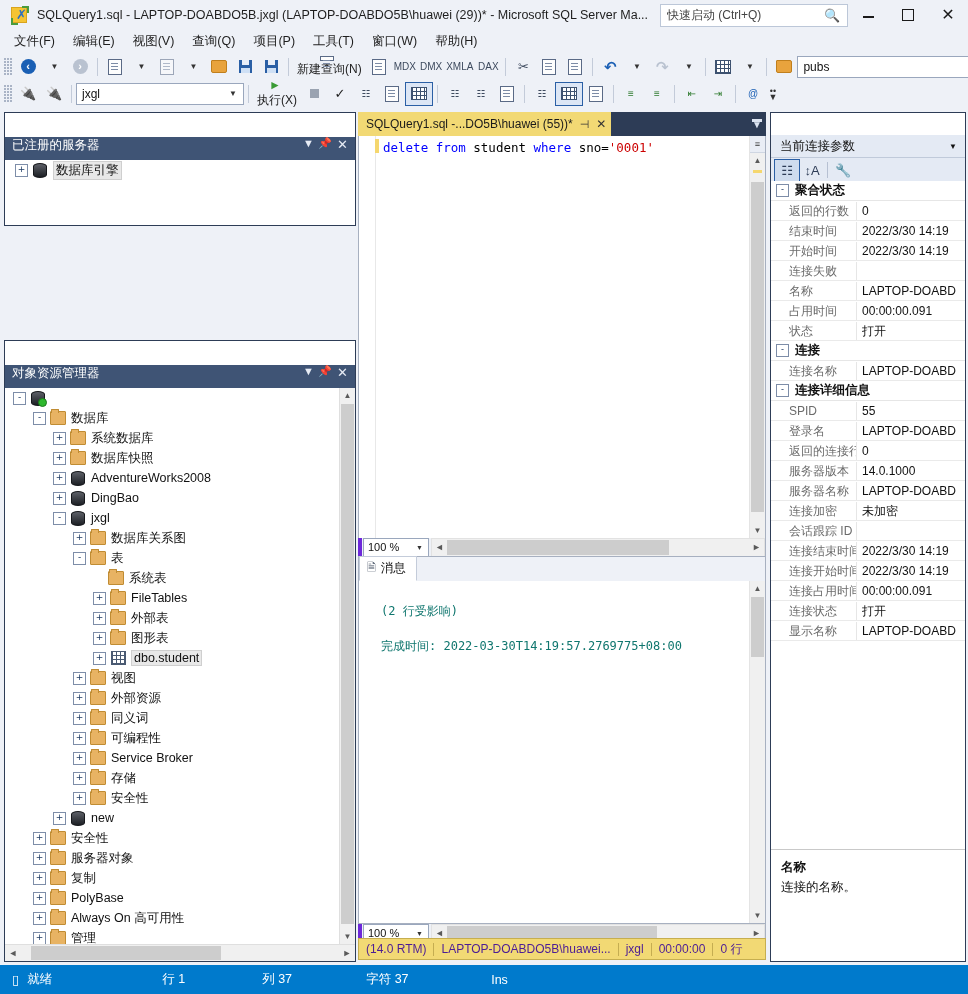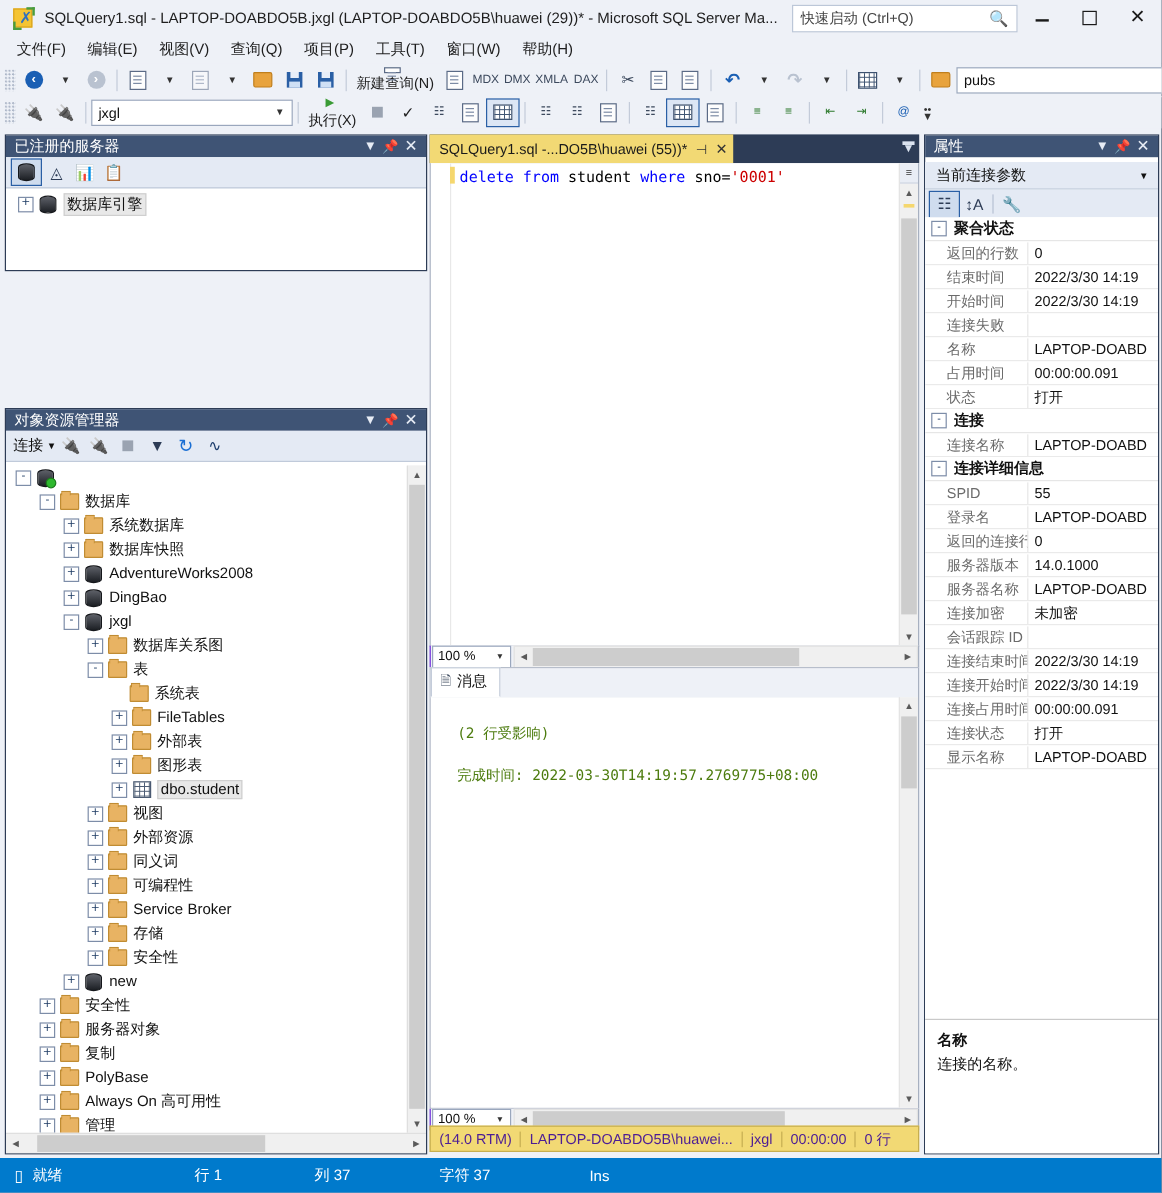--- a/index.html
+++ b/index.html
@@ -160,23 +160,24 @@
   .ico-mini { font-size: 10px; color: #3d4a5e; }
   .ico-wrench { color: #3d4a5e; font-size: 13px; }
   .ico-plug { color: #7d8899; font-size: 13px; }
 
   
   .panel {
     position: absolute; background: #fff;
     border: 1px solid #2d3c56;
   }
   .panel-title {
-    height: 18px; background: #3f5475; color: #fff;
-    display: flex; align-items: center; font-size: 12.5px;
+    height: 32px; background: #3f5475; color: #fff;
+    display: flex; align-items: flex-start; font-size: 12.5px;
     padding-left: 7px;
+    margin-top: 24px;
   }
   .panel-title .ptitle { flex: 1; white-space: nowrap; overflow: hidden; }
   .panel-title .pbtn { width: 17px; text-align: center; color: #e7ecf5; font-size: 11px; }
   .panel-title .pbtn.close { font-size: 13px; margin-right: 4px;}
   .panel-toolbar {
     height: 25px; background: #e4eaf4; border-bottom: 1px solid #c0cada;
     display: flex; align-items: center; padding-left: 4px;
   }
   .pt-btn {
     width: 24px; height: 21px; display: flex; align-items: center;
@@ -304,21 +305,21 @@
     height: 16px; display:flex; align-items:center; justify-content:center;
     background:#e9edf5; font-size:9px; color:#333; border-bottom:1px solid #cfd6e2;
   }
   .csv-up, .csv-dn { height: 15px; display:flex; align-items:center; justify-content:center; font-size:8px; color:#5a5a5a;}
   .csv-thumb { position:absolute; left:1px; width:13px; background:#cdcdcd;}
   .csv-mark { position:absolute; left:3px; width:9px; height:3px; background:#f5d76e;}
 
   .zoom-bar {
     position: absolute; left: 0; right: 0; height: 18px;
     background: #eef1f7; display: flex; align-items: center;
-    border-left: 1px solid #6d28d9; border-right:1px solid #a7b0c0;
+    border-left: 4px solid #6d28d9; border-right:1px solid #a7b0c0;
   }
   .zoom-combo {
     width: 64px; height: 17px; background:#fff; border: 1px solid #9aa7bd;
     display:flex; align-items:center; font-size: 11px; flex:none; margin-left:1px;
   }
   .zoom-combo .zv { flex:1; margin-left: 4px; color:#111;}
   .zoom-combo .za { font-size: 7px; margin-right: 5px; color:#333;}
   .hscroll {
     flex:1; height: 17px; background: #f0f0f0; display:flex; align-items:center;
     margin-left: 2px; border: 1px solid #e2e2e2;
@@ -341,21 +342,21 @@
     font-size: 12.5px; background: #fff; border: 1px solid #c4ccda;
     border-bottom: 1px solid #fff; color: #111;
   }
   .results-tab .rt-ico { margin-right: 5px; font-size: 11px; color:#3d4a5e;}
   .results-body {
     position:absolute; left:0; right:0; top: 24px; bottom: 0; background:#fff;
     overflow:hidden;
   }
   .msg-line {
     font-family: "DejaVu Sans Mono","Liberation Mono", monospace;
-    font-size: 12px; color: #4d7c0f; white-space: pre; padding-left: 22px;
+    font-size: 12px; color: #0f766e; white-space: pre; padding-left: 22px;
   }
   .res-scroll-v {
     position:absolute; right:0; top:24px; bottom:0; width: 15px;
     background:#f0f0f0; border-left:1px solid #e4e4e4;
   }
 
   .editor-status {
     position: absolute; left: 0; right: 0; bottom: 0; height: 20px;
     background: #f2d974; display: flex; align-items: center;
     font-size: 12px; color: #4c1d95; border: 1px solid #c6ae4f;

